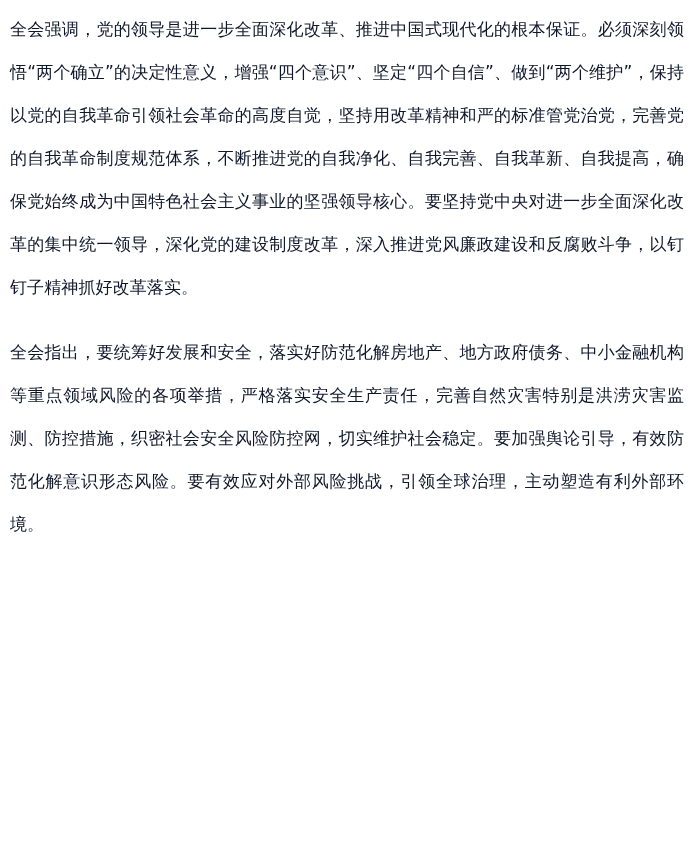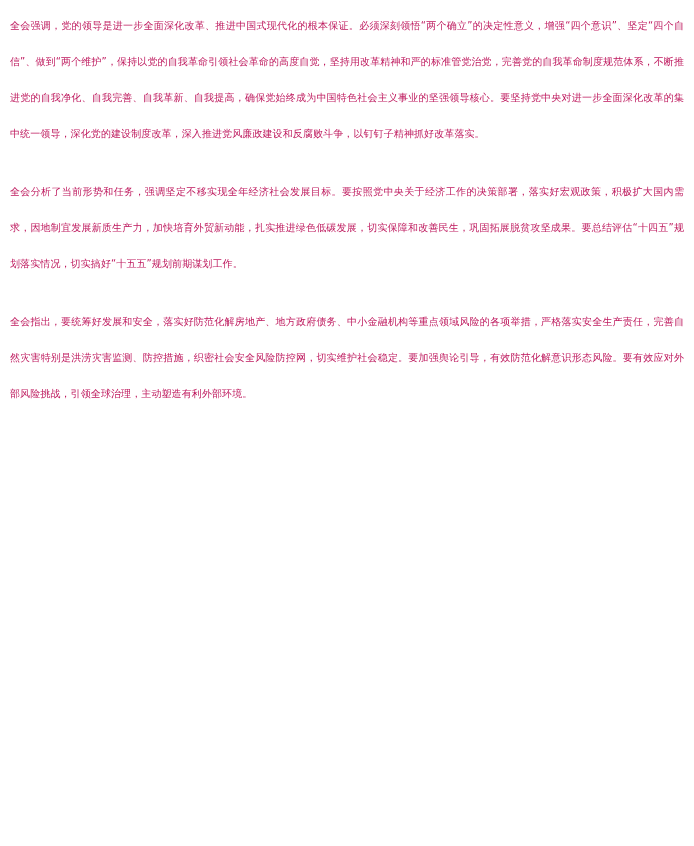--- a/index.html
+++ b/index.html
@@ -12,35 +12,34 @@
     font-family: "DejaVu Sans", "Liberation Sans", sans-serif;
   }
   #doc {
     width: 694px;
     min-height: 846px;
     box-sizing: border-box;
     padding: 8px 10px 12px 10px;
     background: #ffffff;
   }
   .para {
-    color: #be185d;
-    font-size: 10px;
-    line-height: 36px;
+    color: #0f172a;
+    font-size: 17px;
+    line-height: 43px;
     text-align: justify;
     text-justify: inter-ideograph;
     margin: 0 0 22px 0;
     letter-spacing: 0.1px;
   }
   .para:last-child {
     margin-bottom: 0;
   }
   .indent {
     
   }
 </style>
 </head>
 <body>
 
 <div id="doc">
   <p class="para indent">全会强调，党的领导是进一步全面深化改革、推进中国式现代化的根本保证。必须深刻领悟“两个确立”的决定性意义，增强“四个意识”、坚定“四个自信”、做到“两个维护”，保持以党的自我革命引领社会革命的高度自觉，坚持用改革精神和严的标准管党治党，完善党的自我革命制度规范体系，不断推进党的自我净化、自我完善、自我革新、自我提高，确保党始终成为中国特色社会主义事业的坚强领导核心。要坚持党中央对进一步全面深化改革的集中统一领导，深化党的建设制度改革，深入推进党风廉政建设和反腐败斗争，以钉钉子精神抓好改革落实。</p>
-  <p class="para indent">全会分析了当前形势和任务，强调坚定不移实现全年经济社会发展目标。要按照党中央关于经济工作的决策部署，落实好宏观政策，积极扩大国内需求，因地制宜发展新质生产力，加快培育外贸新动能，扎实推进绿色低碳发展，切实保障和改善民生，巩固拓展脱贫攻坚成果。要总结评估“十四五”规划落实情况，切实搞好“十五五”规划前期谋划工作。</p>
   <p class="para indent">全会指出，要统筹好发展和安全，落实好防范化解房地产、地方政府债务、中小金融机构等重点领域风险的各项举措，严格落实安全生产责任，完善自然灾害特别是洪涝灾害监测、防控措施，织密社会安全风险防控网，切实维护社会稳定。要加强舆论引导，有效防范化解意识形态风险。要有效应对外部风险挑战，引领全球治理，主动塑造有利外部环境。</p>
 </div>
 
 </body></html>

